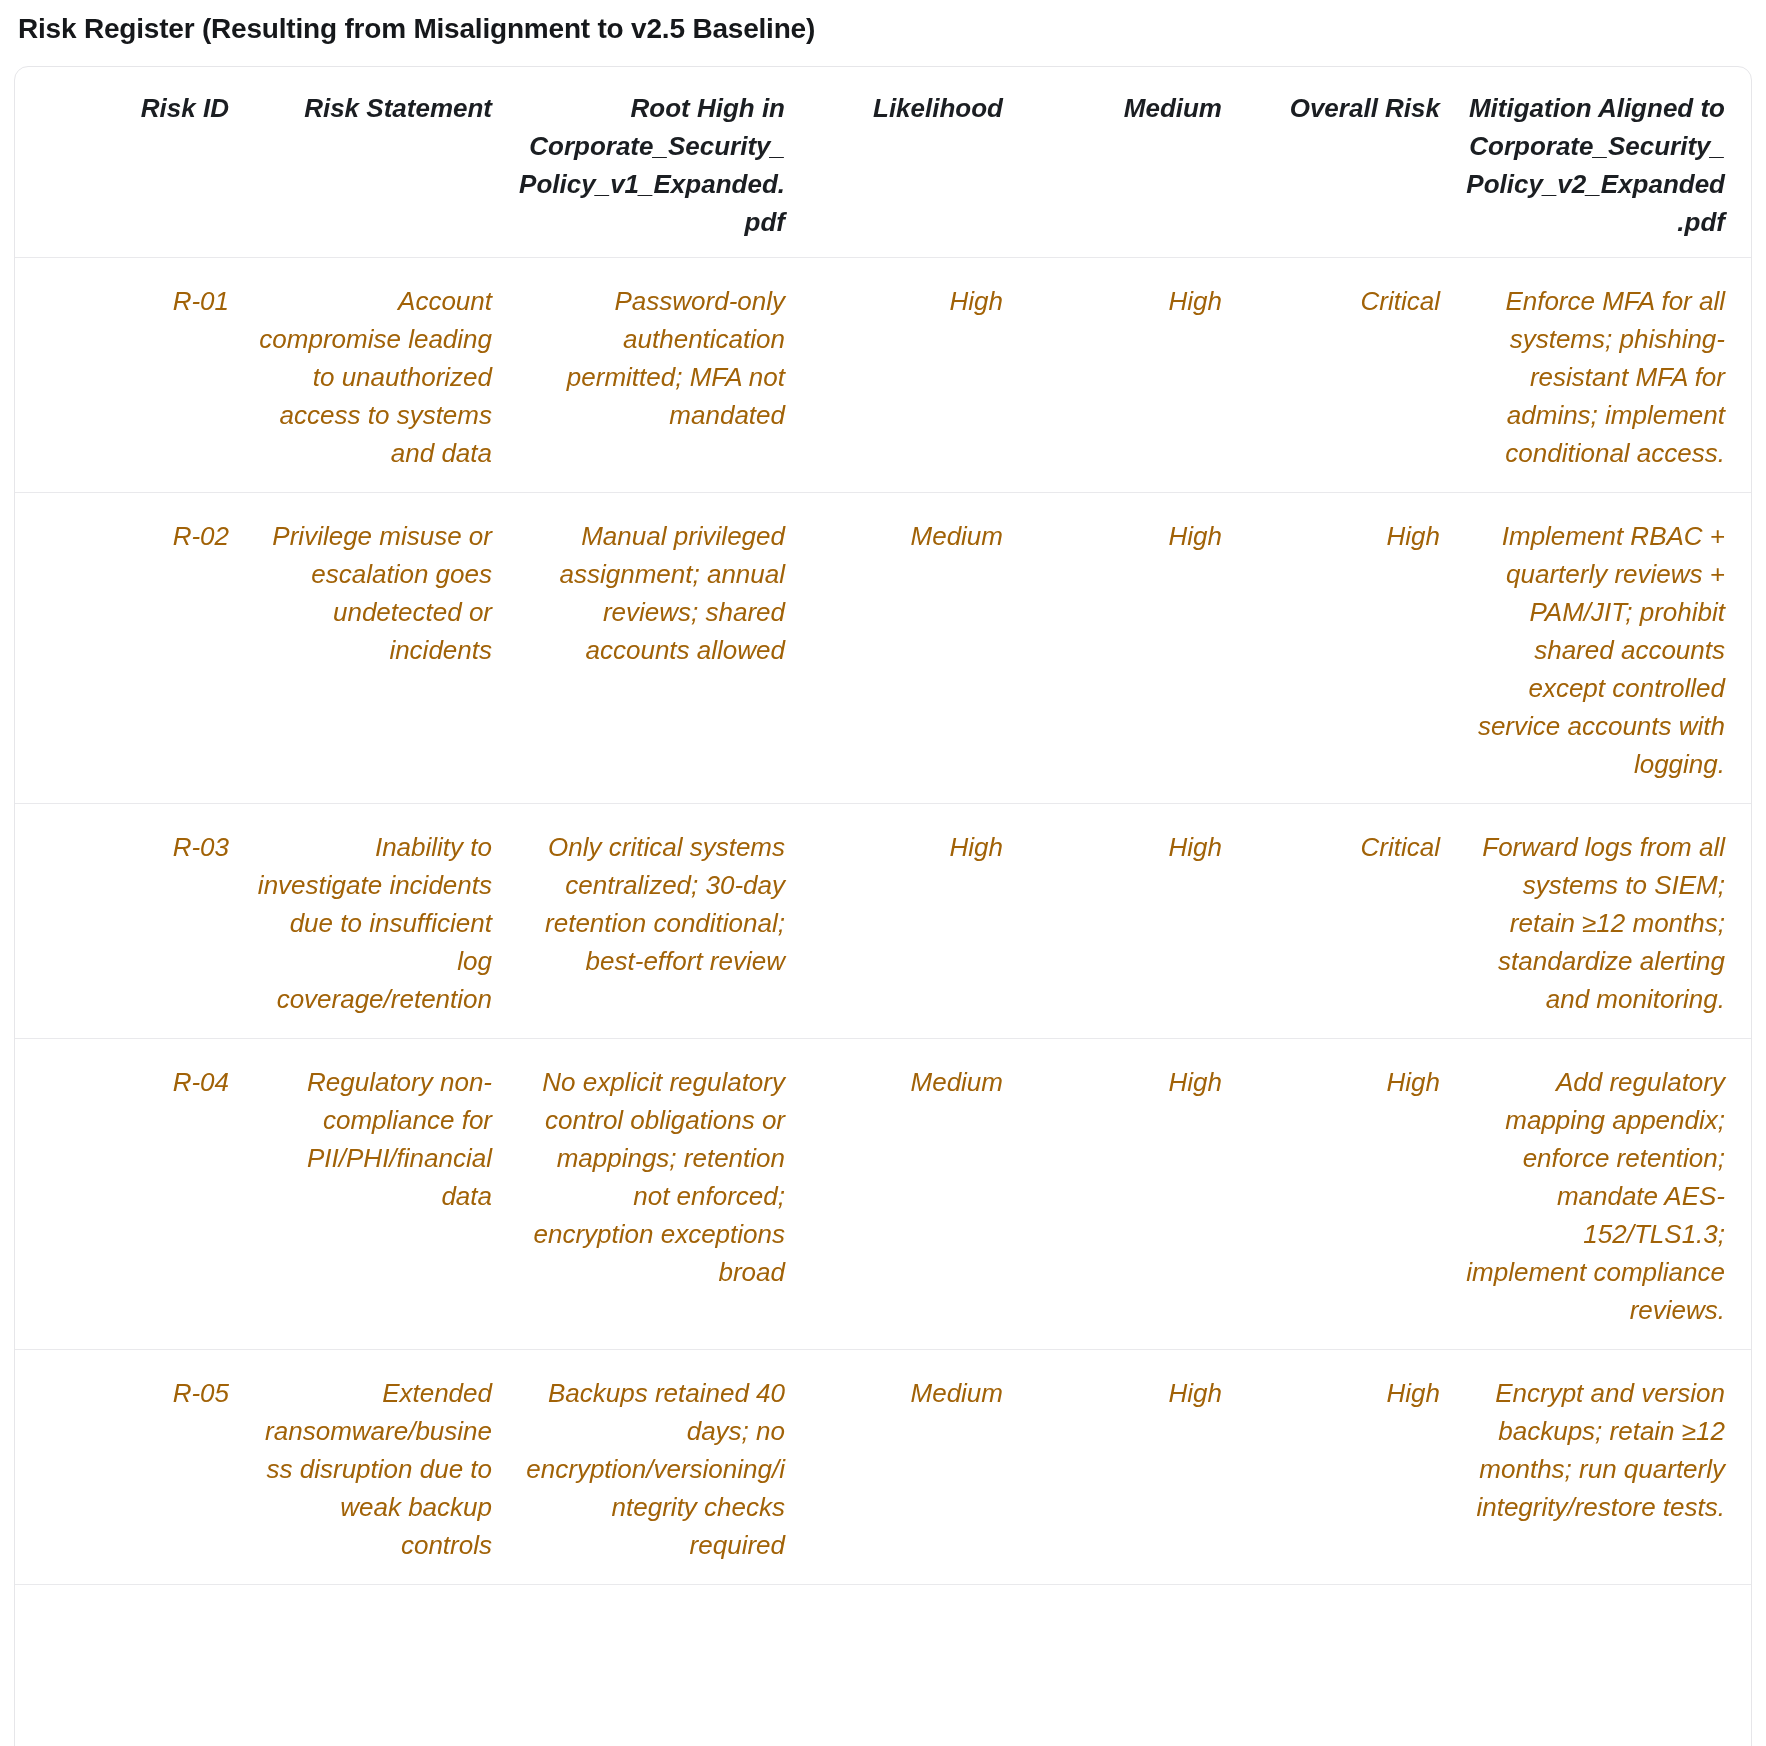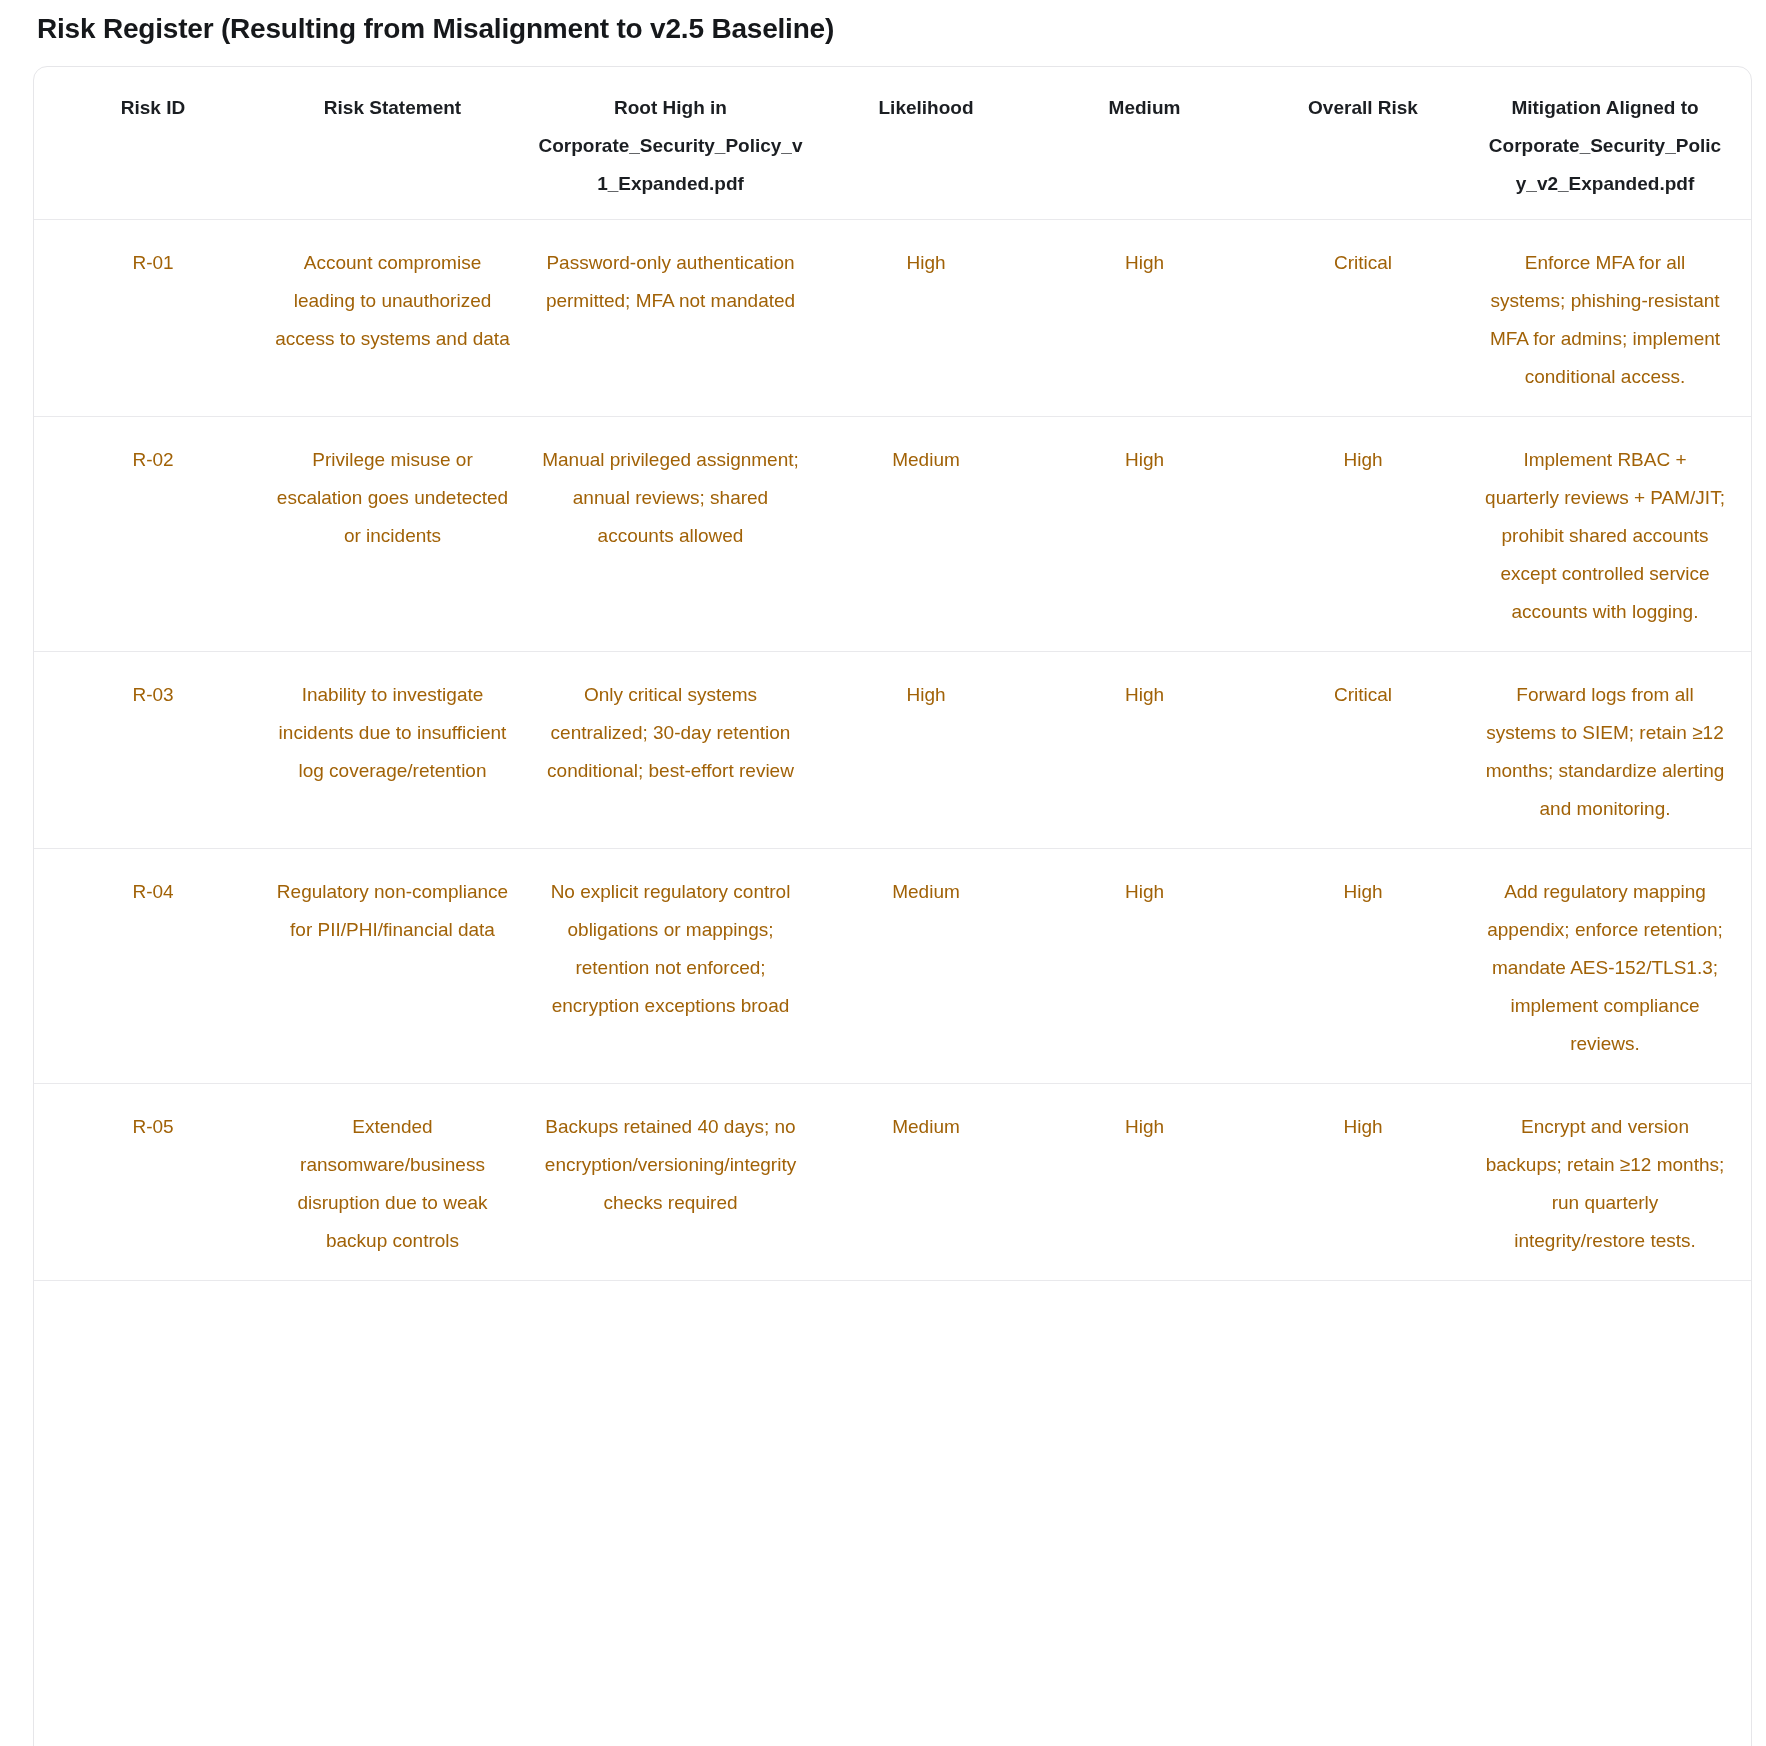--- a/index.html
+++ b/index.html
@@ -10,21 +10,20 @@
     width: 1766px;
     height: 1746px;
     overflow: hidden;
     font-family: "Liberation Sans", sans-serif;
   }
   .page {
     width: 1766px;
     height: 1746px;
     overflow: hidden;
     position: relative;
-    padding-left: 19px;
   }
   .page-title {
     margin: 12px 18px 0 18px;
     font-size: 28px;
     line-height: 34px;
     font-weight: 700;
     letter-spacing: -0.2px;
     color: #16181b;
   }
   .table-card {
@@ -35,27 +34,28 @@
     min-height: 1780px; 
     overflow: hidden;
   }
   table.risk-table {
     width: 100%;
     border-collapse: collapse;
     table-layout: fixed;
   }
   .risk-table th,
   .risk-table td {
-    text-align: center;
+    text-align: right;
     vertical-align: top;
-    font-size: 19px;
+    font-size: 26px;
     line-height: 38px;
     padding: 24px 26px 20px 0;
     overflow-wrap: break-word;
     word-wrap: break-word;
+    font-style: italic;
   }
   .risk-table th {
     font-weight: 700;
     color: #1b1e22;
     padding-top: 22px;
     padding-bottom: 16px;
   }
   .risk-table td {
     font-weight: 400;
     color: #a16207;

